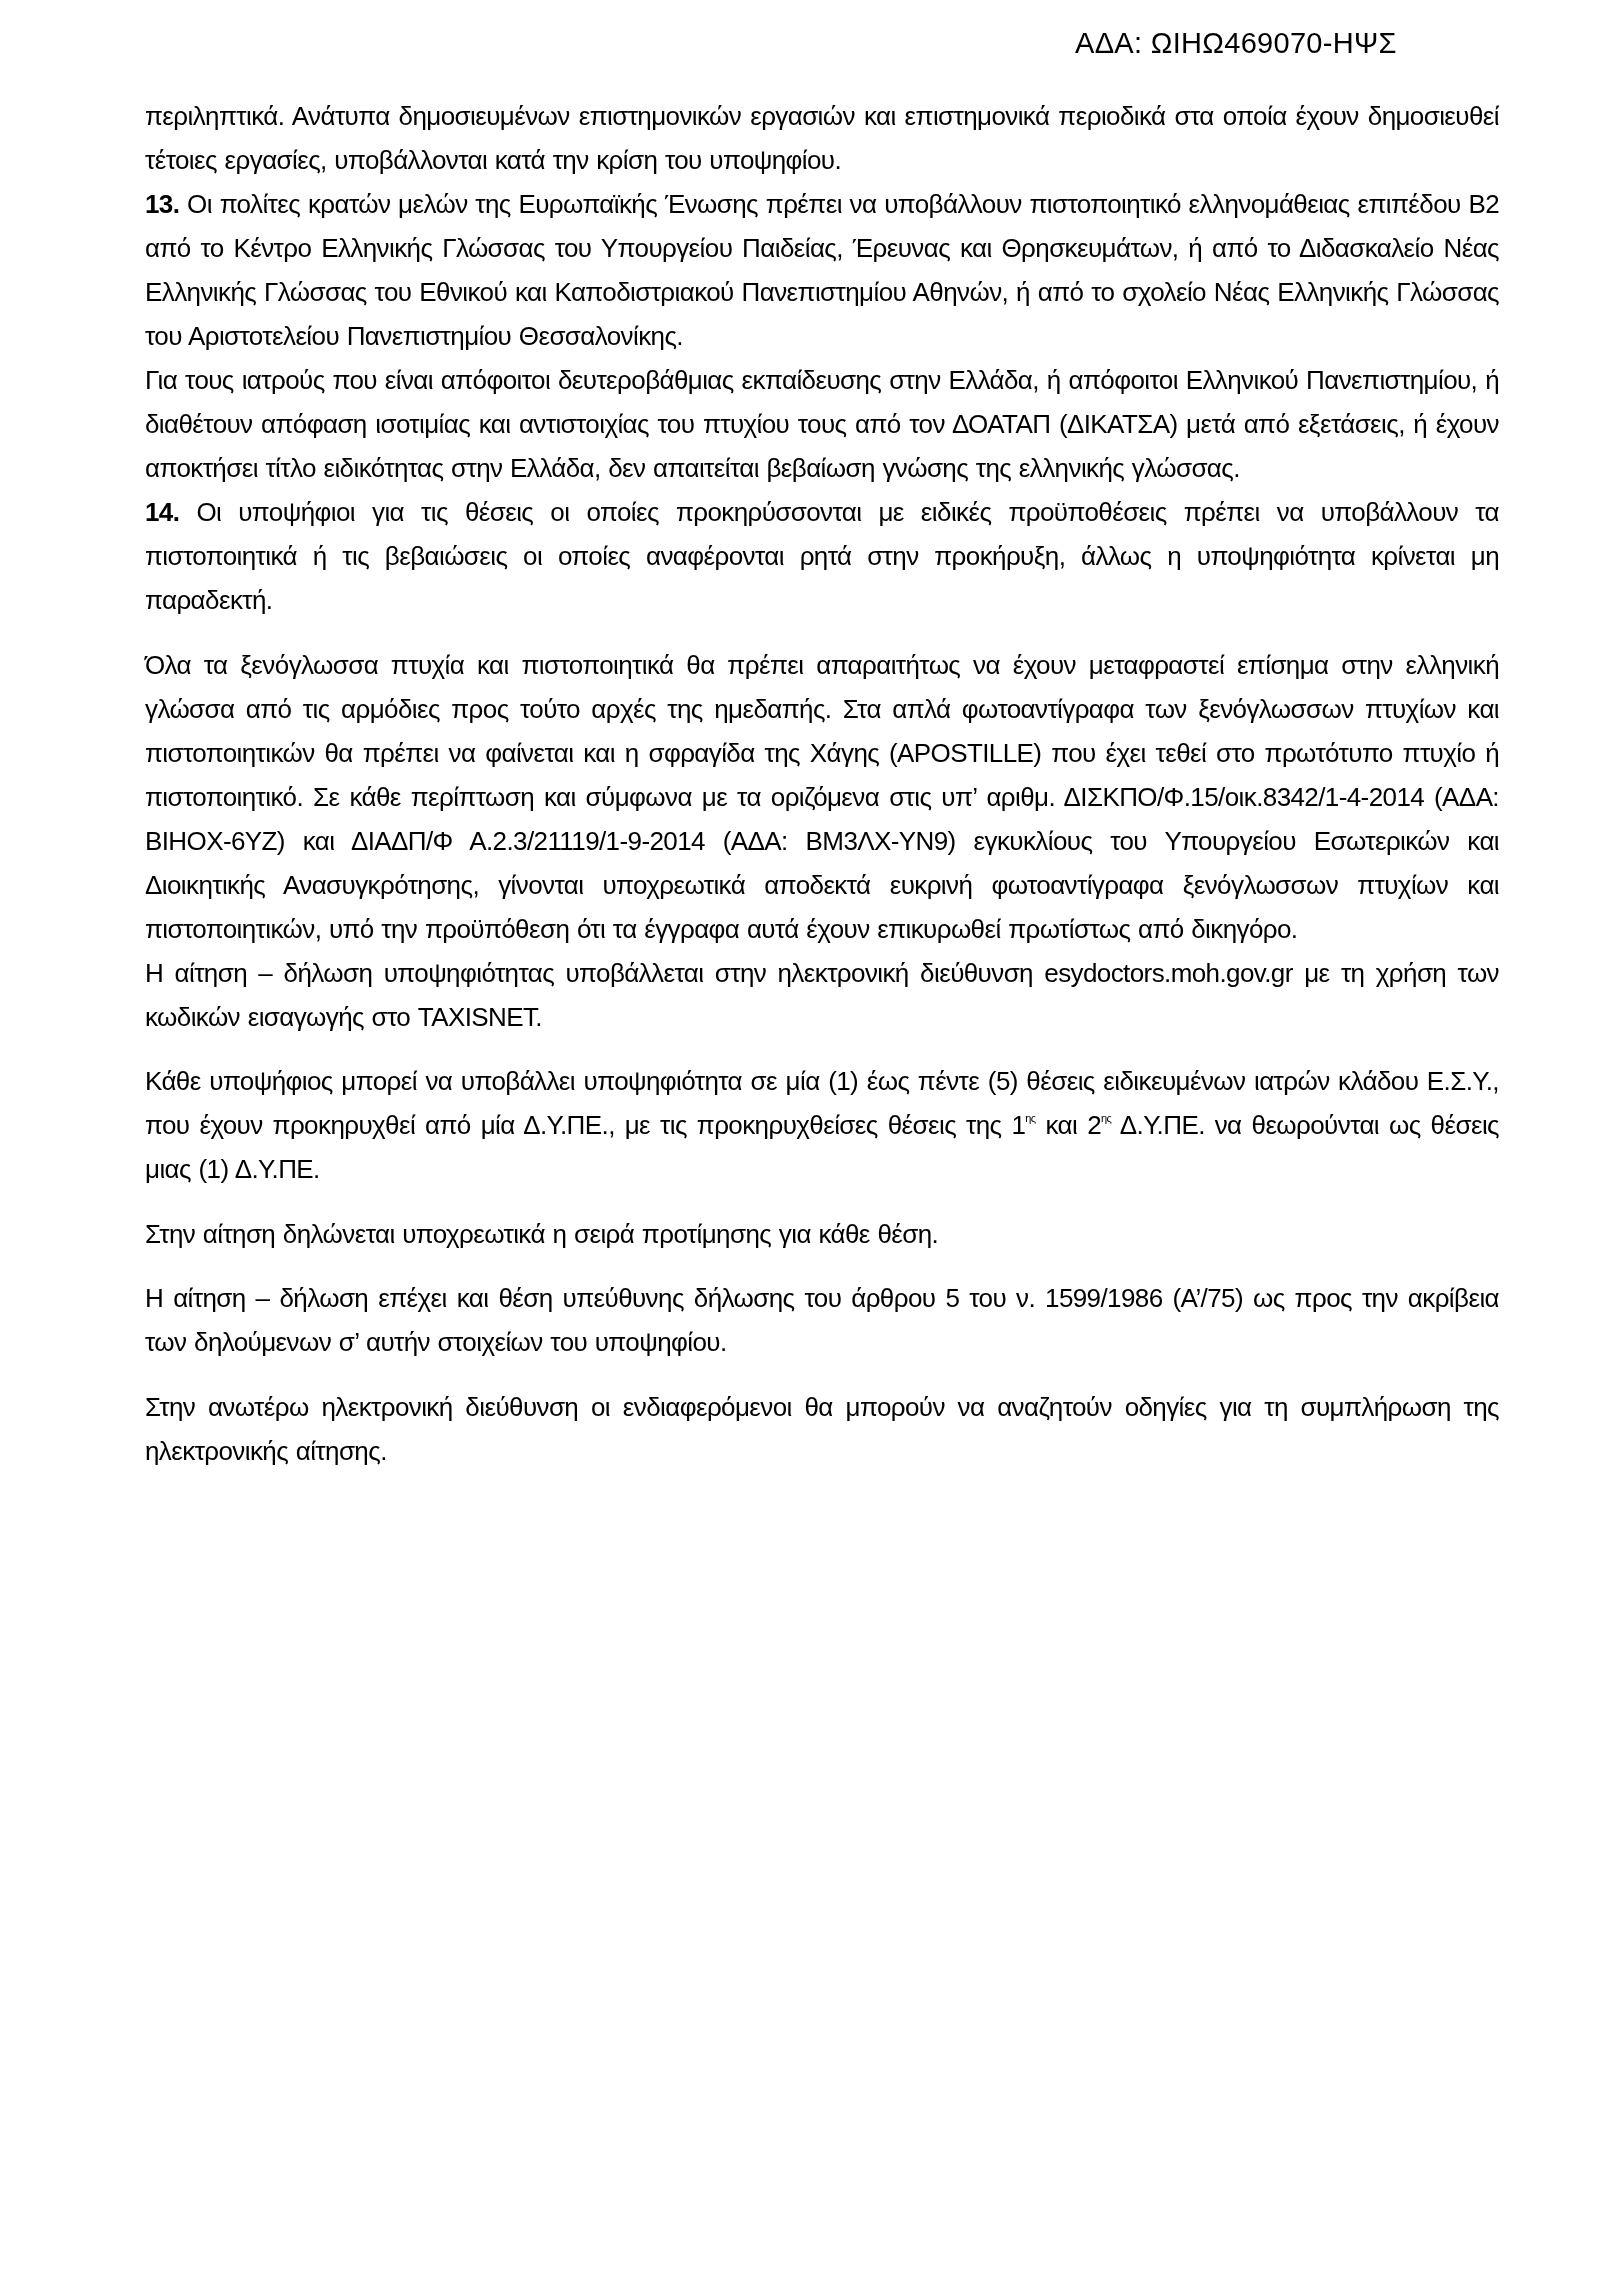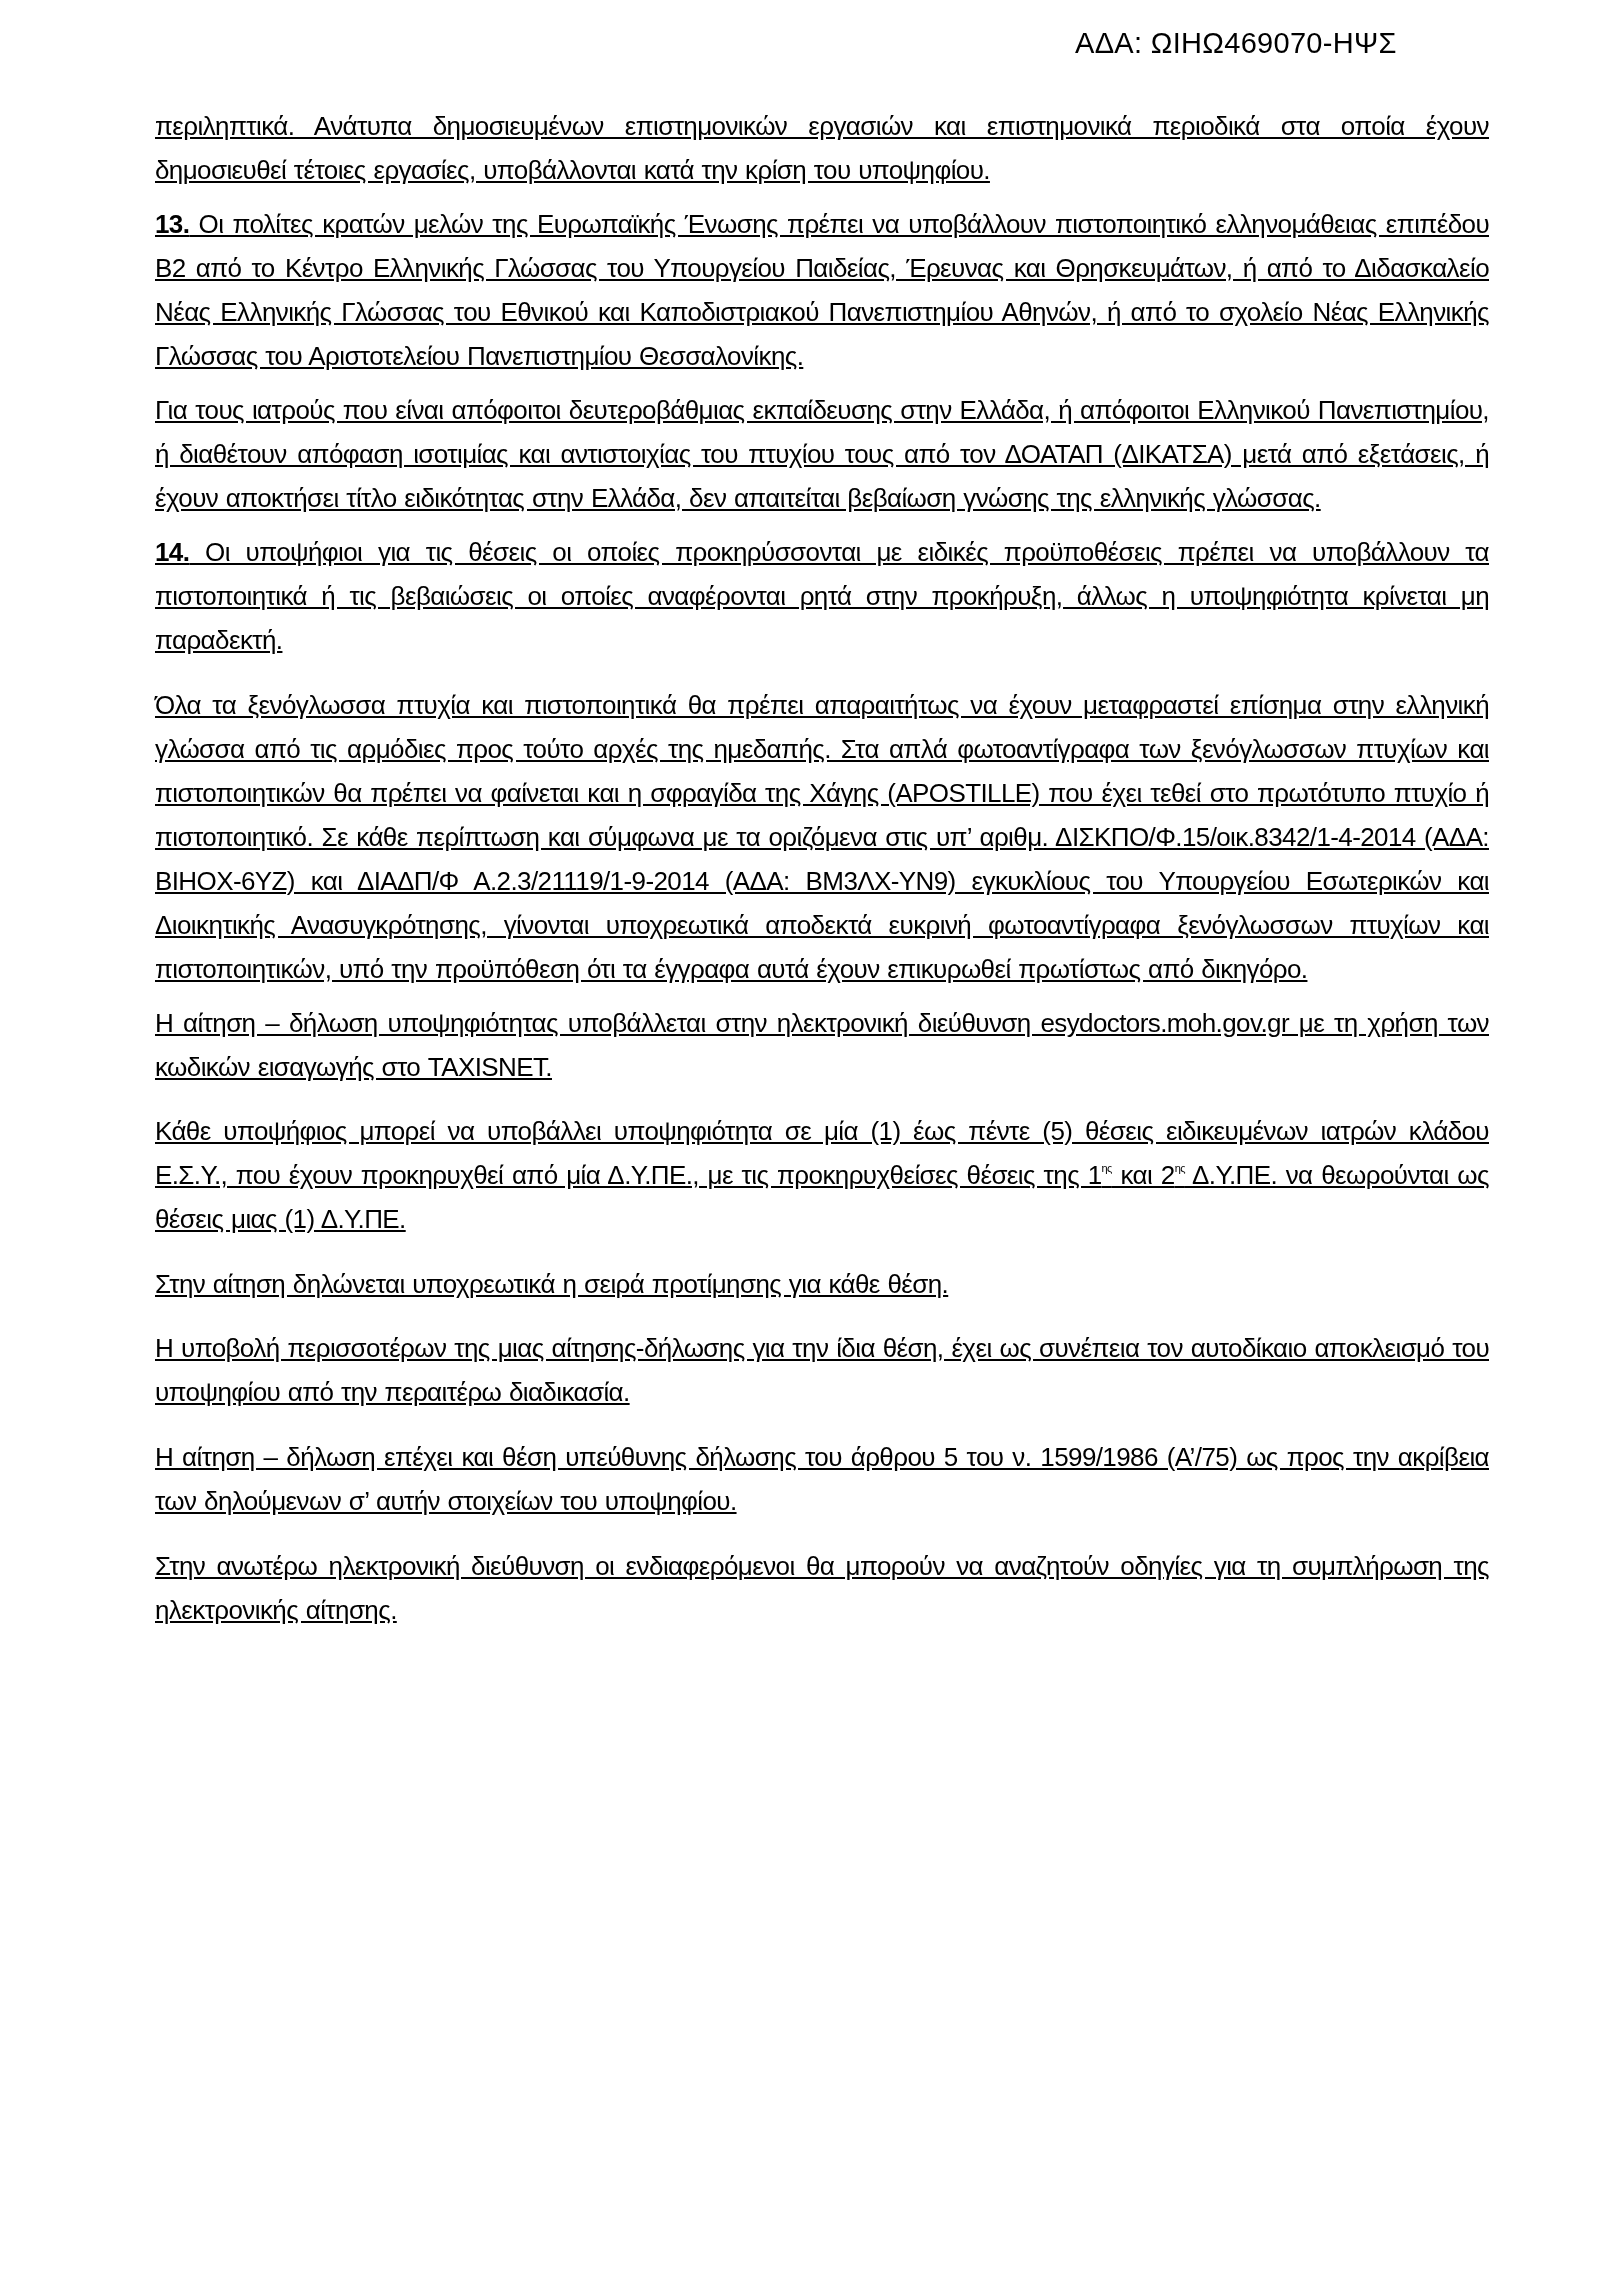--- a/index.html
+++ b/index.html
@@ -6,21 +6,21 @@
   body { width: 1620px; height: 2293px; position: relative; overflow: hidden; color: #000; }
   .ada {
     position: absolute; top: 27.4px; left: 1075px;
     font-family: "Liberation Sans", sans-serif; font-size: 29px; letter-spacing: 0.3px; white-space: nowrap;
   }
   .page {
     position: absolute; left: 145px; top: 94px; width: 1354px;
     font-family: "Liberation Sans", sans-serif; font-size: 26px; line-height: 44px;
     text-align: justify; letter-spacing: -0.6px; word-spacing: 1px;
   }
-  .page p { margin: 10px; text-decoration: underline; }
+  .page p { margin: 0; }
   .gap { margin-top: 20.6px !important; }
   .num { font-weight: bold; }
   .head { font-weight: bold; text-align: left; }
   .bold { font-weight: bold; }
   .u { text-decoration: underline; text-decoration-thickness: 2.9px; text-underline-offset: 4.9px; }
   sup { font-size: 11px; line-height: 0; vertical-align: 11.8px; }
 </style>
 </head>
 <body>
 
@@ -35,17 +35,16 @@
   <p><span class="num">14.</span><span> Οι υποψήφιοι για τις θέσεις οι οποίες προκηρύσσονται με ειδικές προϋποθέσεις πρέπει να υποβάλλουν τα πιστοποιητικά ή τις βεβαιώσεις οι οποίες αναφέρονται ρητά στην προκήρυξη, άλλως η υποψηφιότητα κρίνεται μη παραδεκτή.</span></p>
 
   <p class="gap">Όλα τα ξενόγλωσσα πτυχία και πιστοποιητικά θα πρέπει απαραιτήτως να έχουν μεταφραστεί επίσημα στην ελληνική γλώσσα από τις αρμόδιες προς τούτο αρχές της ημεδαπής. Στα απλά φωτοαντίγραφα των ξενόγλωσσων πτυχίων και πιστοποιητικών θα πρέπει να φαίνεται και η σφραγίδα της Χάγης (APOSTILLE) που έχει τεθεί στο πρωτότυπο πτυχίο ή πιστοποιητικό. Σε κάθε περίπτωση και σύμφωνα με τα οριζόμενα στις υπ’ αριθμ. ΔΙΣΚΠΟ/Φ.15/οικ.8342/1-4-2014 (ΑΔΑ: ΒΙΗΟΧ-6ΥΖ) και ΔΙΑΔΠ/Φ Α.2.3/21119/1-9-2014 (ΑΔΑ: ΒΜ3ΛΧ-ΥΝ9) εγκυκλίους του Υπουργείου Εσωτερικών και Διοικητικής Ανασυγκρότησης, γίνονται υποχρεωτικά αποδεκτά ευκρινή φωτοαντίγραφα ξενόγλωσσων πτυχίων και πιστοποιητικών, υπό την προϋπόθεση ότι τα έγγραφα αυτά έχουν επικυρωθεί πρωτίστως από δικηγόρο.</p>
 
   <p>Η αίτηση – δήλωση υποψηφιότητας υποβάλλεται στην ηλεκτρονική διεύθυνση esydoctors.moh.gov.gr με τη χρήση των κωδικών εισαγωγής στο TAXISNET.</p>
 
 
   <p class="gap"><span>Κάθε υποψήφιος μπορεί να υποβάλλει υποψηφιότητα σε μία (1) έως πέντε (5) θέσεις ειδικευμένων ιατρών κλάδου Ε.Σ.Υ., που έχουν προκηρυχθεί από μία Δ.Υ.ΠΕ., με τις προκηρυχθείσες θέσεις της 1</span><sup>ης</sup><span> και 2</span><sup>ης</sup><span> Δ.Υ.ΠΕ. να θεωρούνται ως θέσεις μιας (1) Δ.Υ.ΠΕ.</span></p>
 
   <p class="gap">Στην αίτηση δηλώνεται υποχρεωτικά η σειρά προτίμησης για κάθε θέση.</p>
-  <p class="gap">Η υποβολή περισσοτέρων της μιας αίτησης-δήλωσης για την ίδια θέση, έχει ως συνέπεια τον αυτοδίκαιο αποκλεισμό του υποψηφίου από την περαιτέρω διαδικασία.</p>
   <p class="gap">Η αίτηση – δήλωση επέχει και θέση υπεύθυνης δήλωσης του άρθρου 5 του ν. 1599/1986 (Α’/75) ως προς την ακρίβεια των δηλούμενων σ’ αυτήν στοιχείων του υποψηφίου.</p>
   <p class="gap">Στην ανωτέρω ηλεκτρονική διεύθυνση οι ενδιαφερόμενοι θα μπορούν να αναζητούν οδηγίες για τη συμπλήρωση της ηλεκτρονικής αίτησης.</p>
 </div>
 
 
 </body></html>

